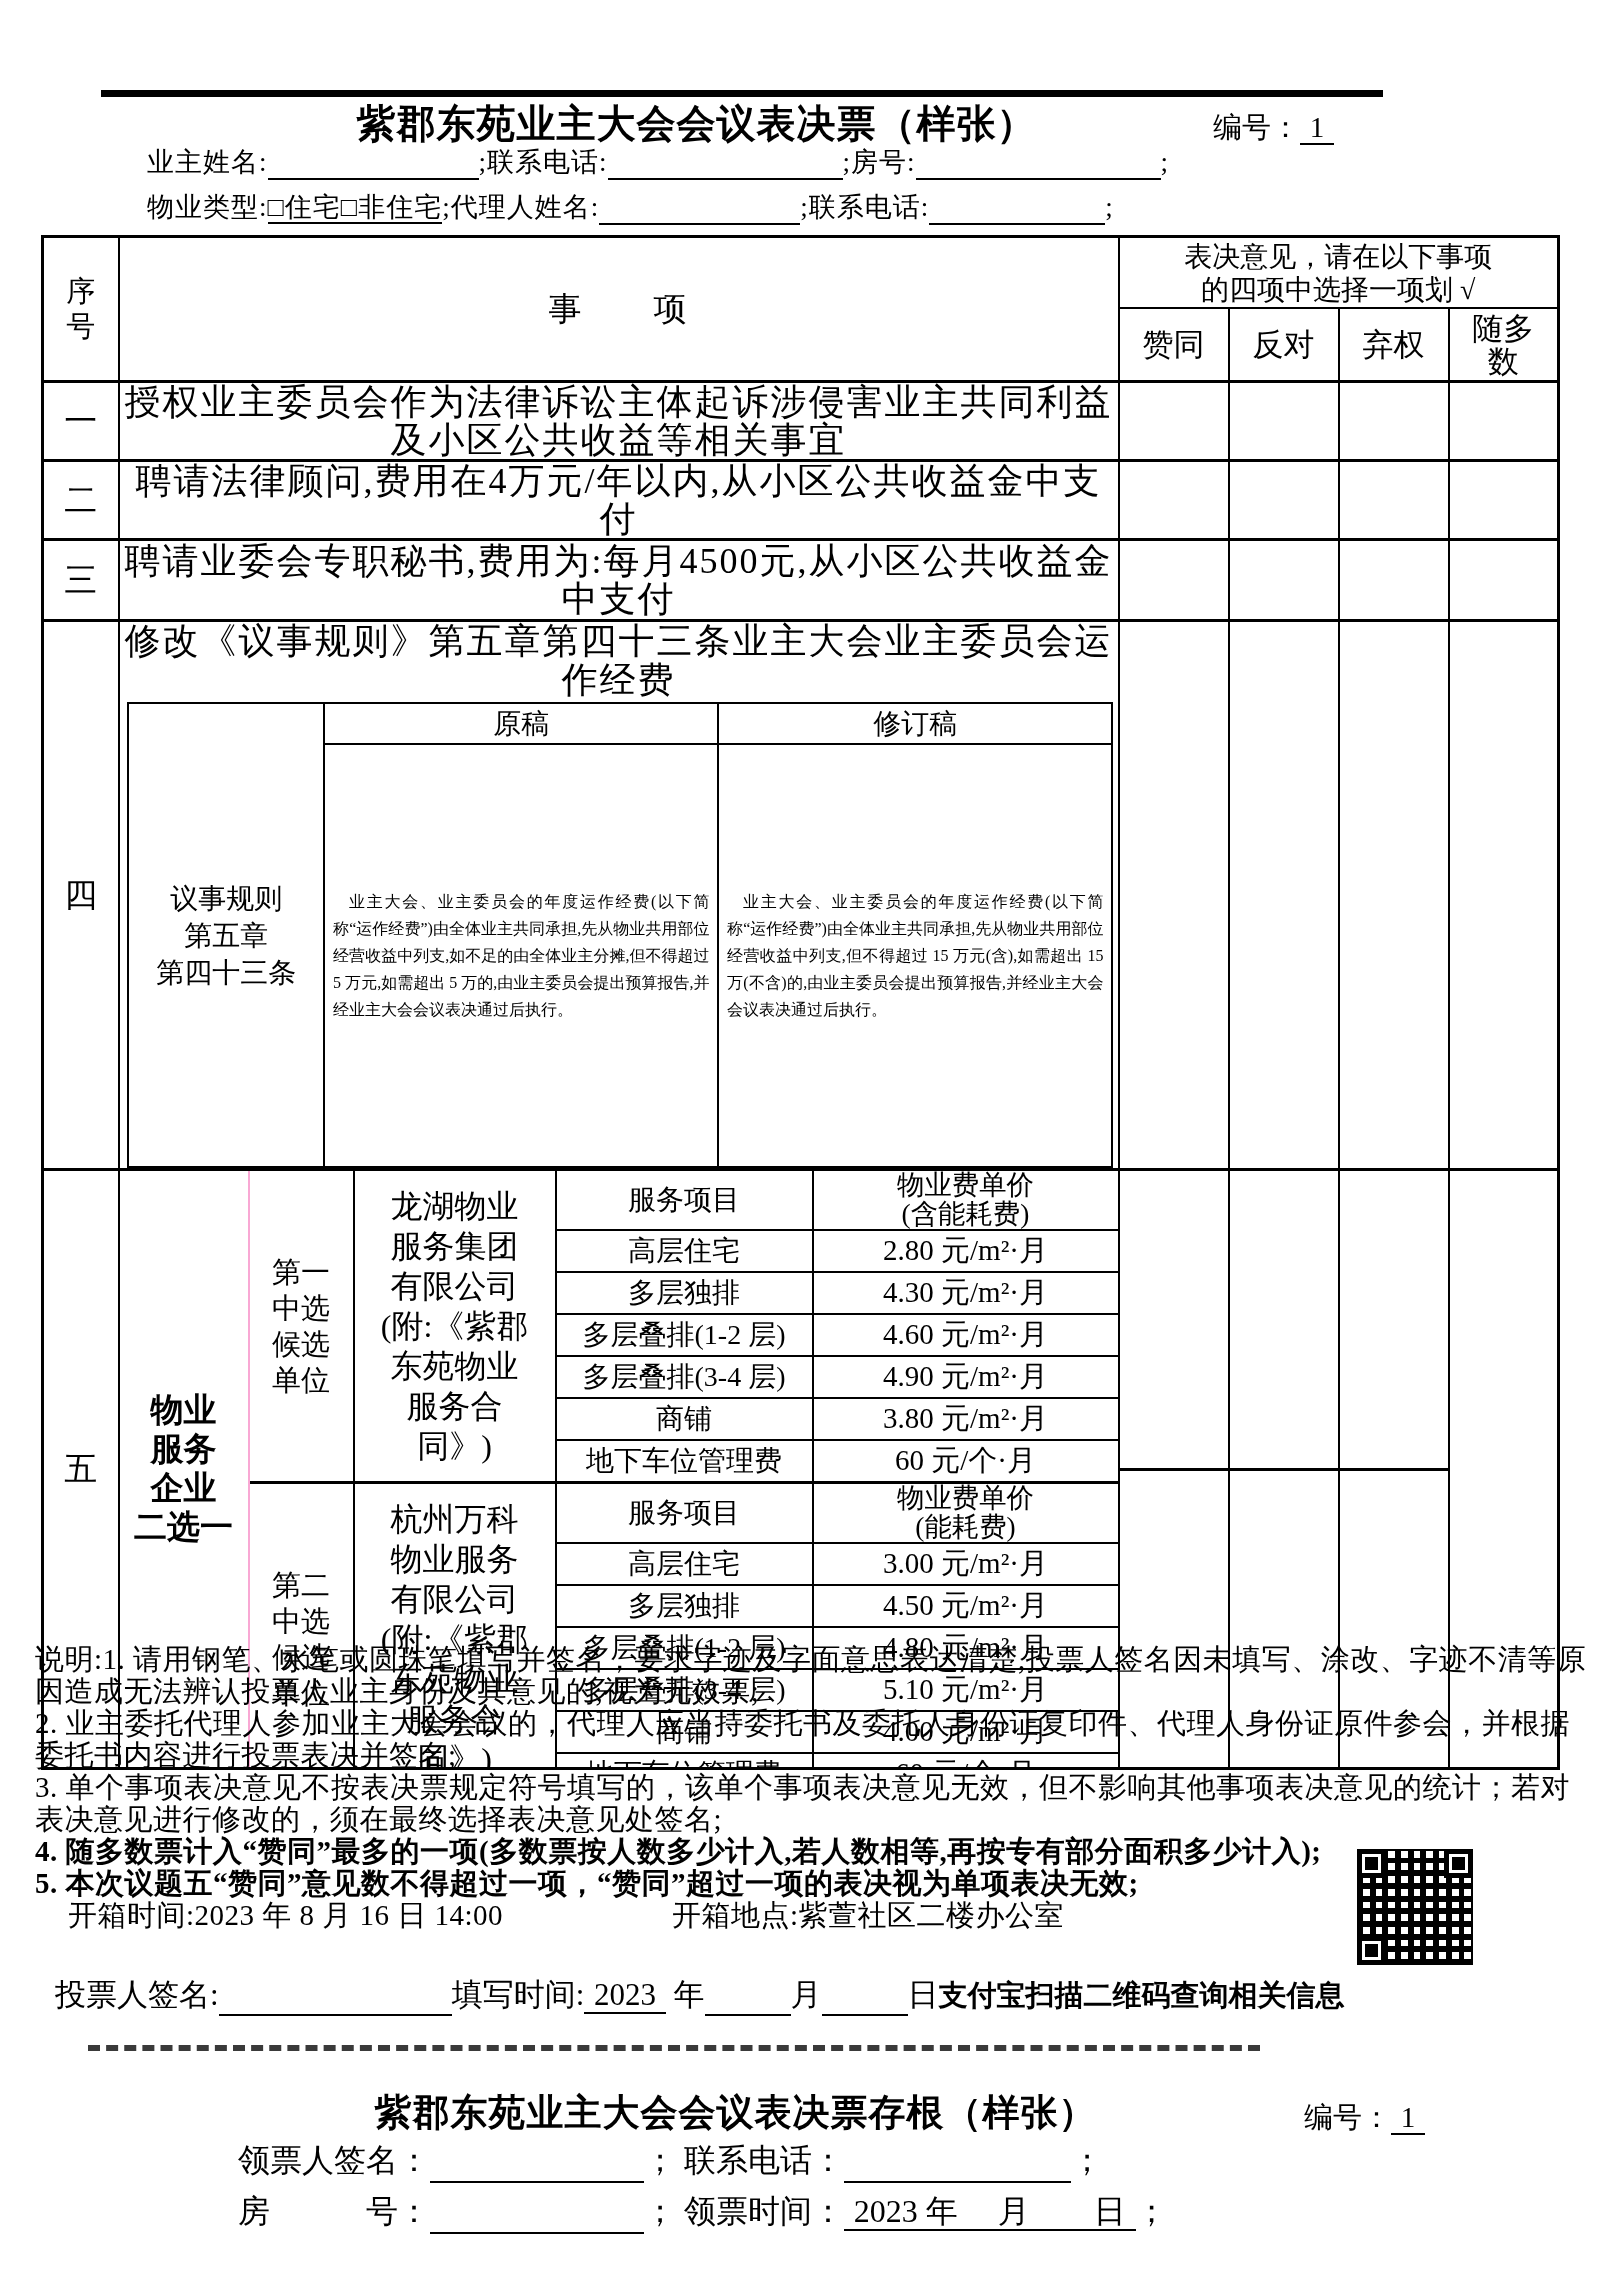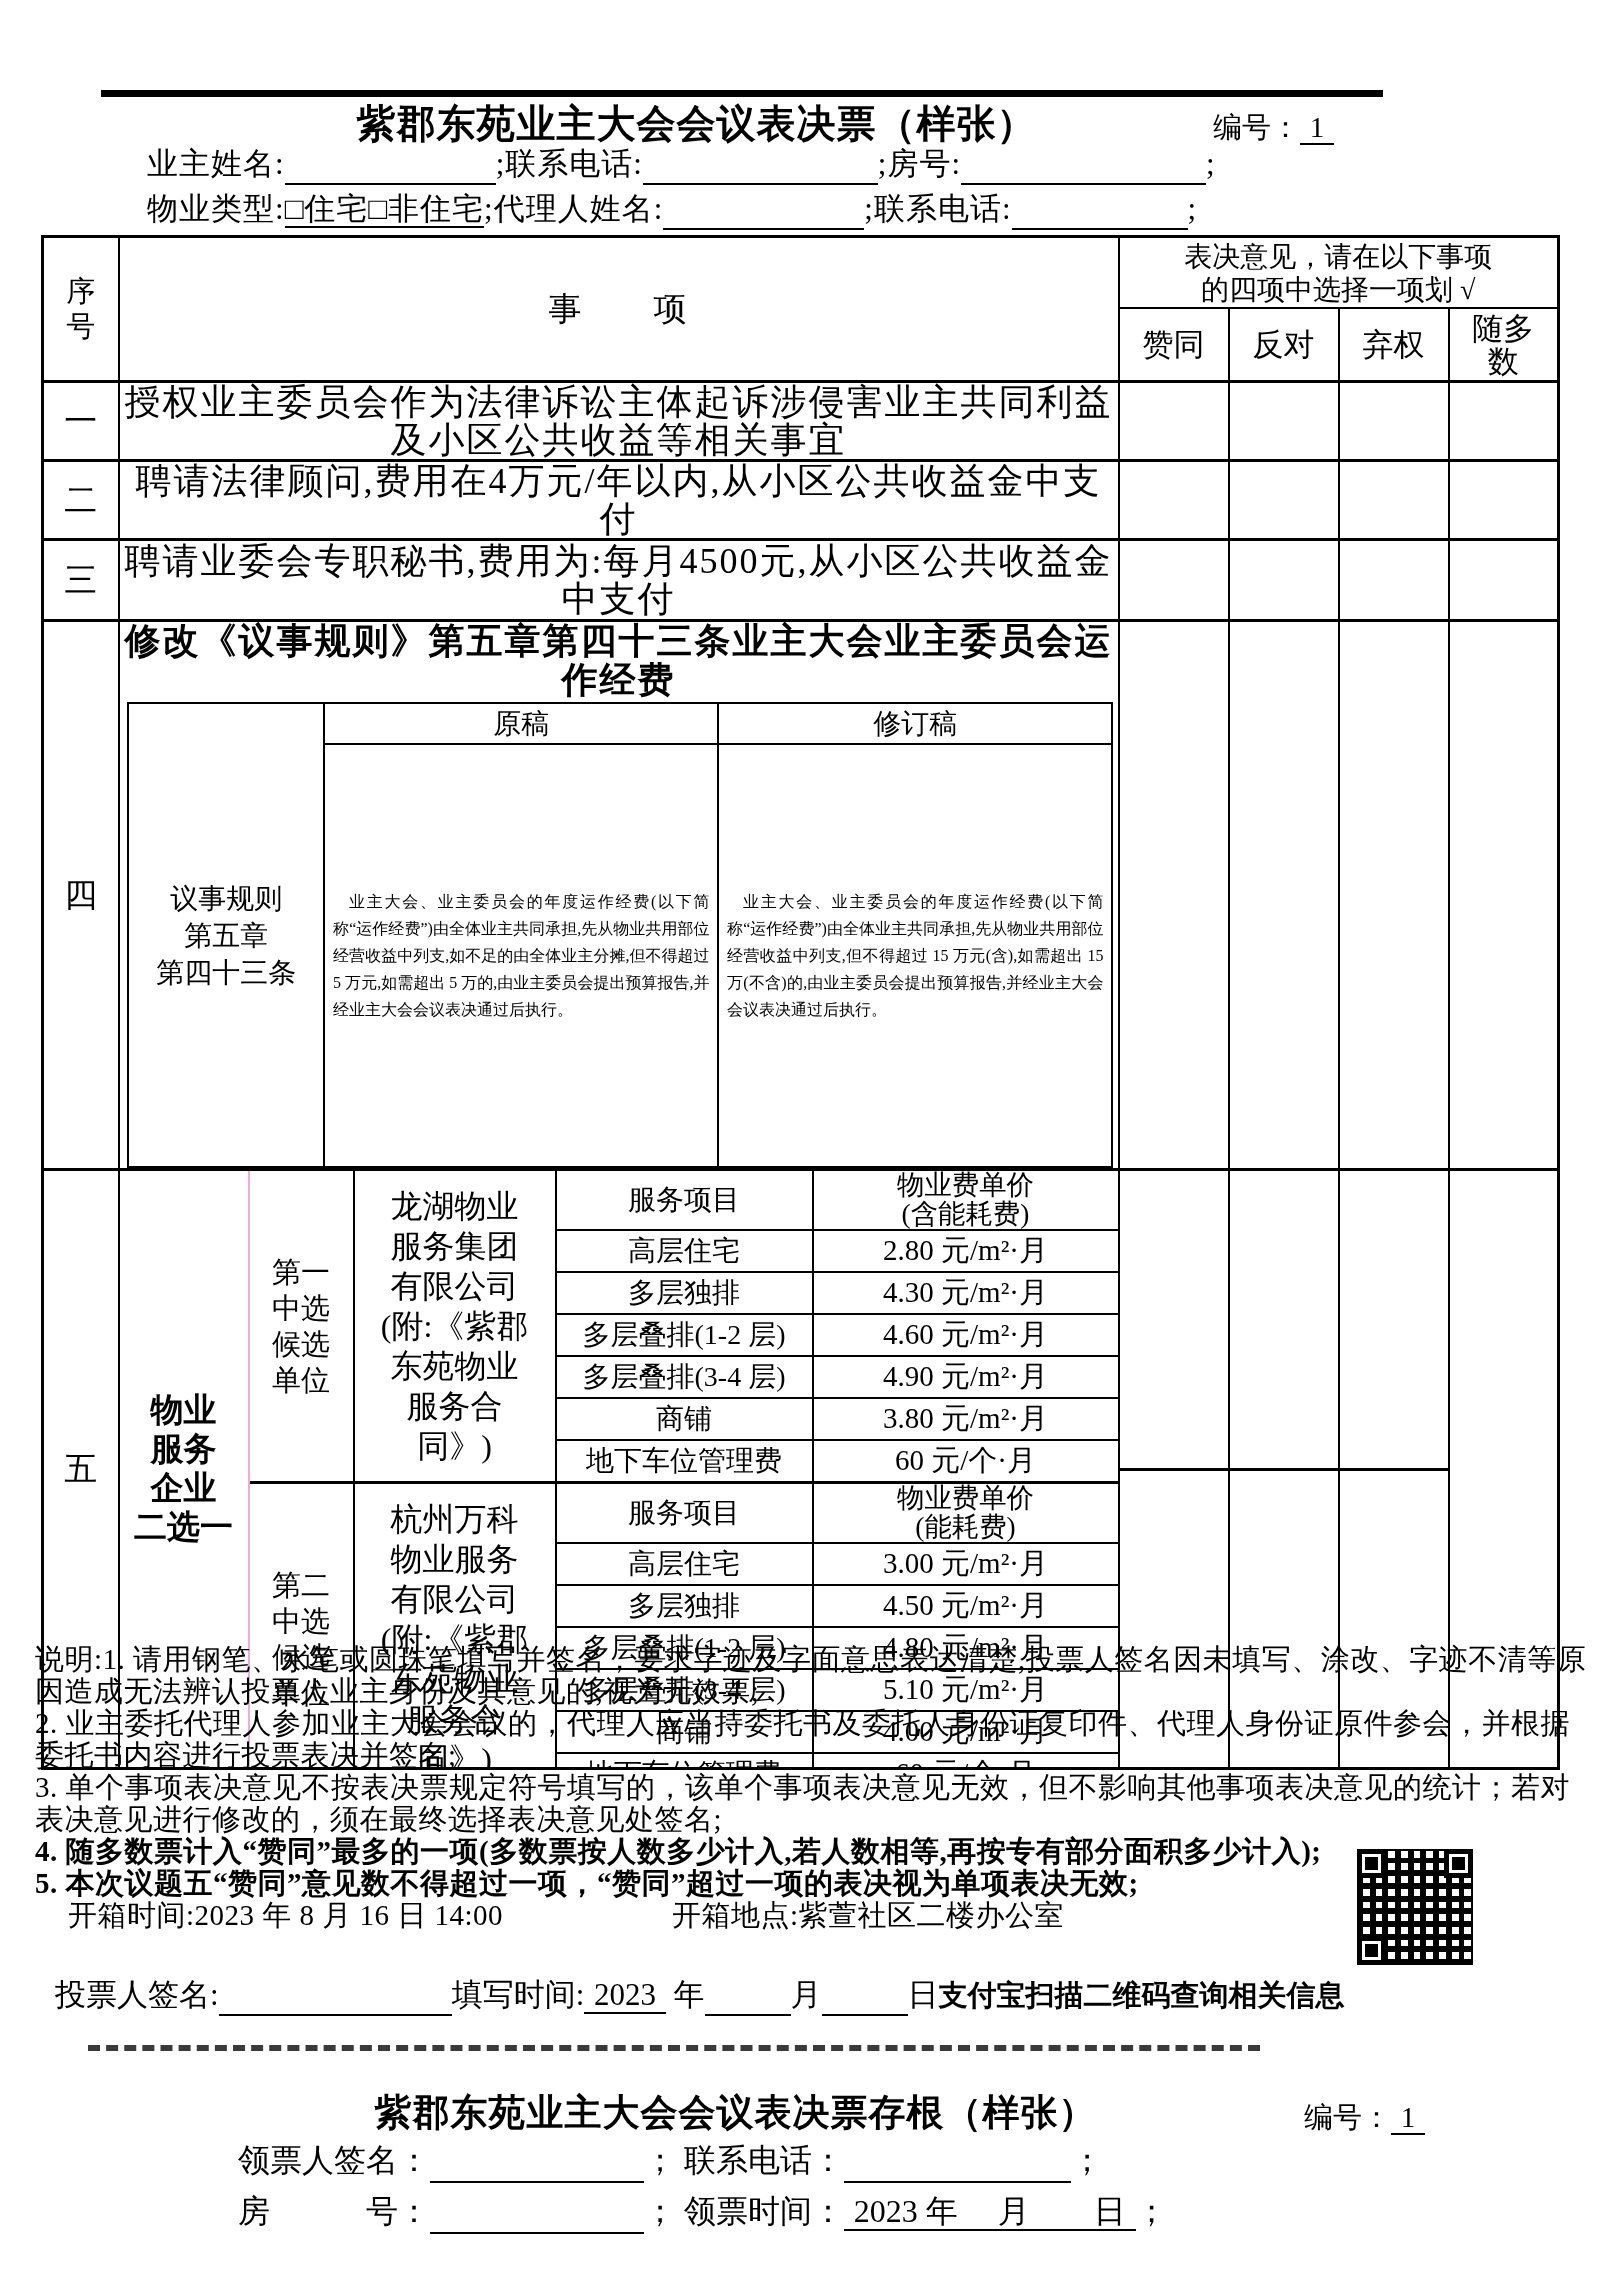--- a/index.html
+++ b/index.html
@@ -9,42 +9,42 @@
   .pre{white-space:pre-line;}
   .blank{display:inline-block;border-bottom:2px solid #000;height:35px;vertical-align:bottom;}
   .uval{border-bottom:2px solid #000;padding:0 9.8px;}
 
   
   .top-rule{left:101px;top:90px;width:1282px;height:6.9px;background:#000;}
   .main-title{left:118px;top:97px;width:1157px;text-align:center;font-size:39px;font-weight:bold;
               font-family:"Liberation Sans","DejaVu Sans",sans-serif;letter-spacing:1px;}
   .serial{font-size:29px;}
   .serial-main{left:1213px;top:108px;}
-  .info-line{font-size:31px;letter-spacing:1px;}
+  .info-line{font-size:27px;letter-spacing:1px;}
   .info1{left:147px;top:143px;}
   .info2{left:147px;top:188px;}
   .ptype{border-bottom:2px solid #000;}
 
   
   .grid-wrap{left:41px;top:235px;}
   table.grid{border-collapse:collapse;table-layout:fixed;width:1515px;border:3.9px solid #000;}
   table.grid th,table.grid td{border:2px solid #000;padding:0;vertical-align:middle;
         text-align:center;font-weight:normal;overflow:hidden;}
   tr.h1 th.vote-note{height:69px;font-size:28px;line-height:33px;}
   tr.h2 th{height:71px;font-size:31px;border-top-width:2.9px;line-height:33px;}
   th.seq-h{font-size:29px;line-height:35px;}
   th.item-h{font-size:33px;letter-spacing:2px;}
   tr.data>td{border-top-width:3.9px;}
   td.seq-cell{font-size:33px;}
   td.item-cell{text-align:left;font-weight:bold;font-size:36px;line-height:38px;
                letter-spacing:2px;padding:0 3.9px;}
   tr.r1 td{height:76px;} tr.r2 td{height:76px;} tr.r3 td{height:78px;}
   tr.r4 td{height:421px;}
   td.item4{vertical-align:top;text-align:left;}
-  .r4-title{font-weight:bold;font-size:36px;line-height:39px;letter-spacing:2px;padding:0 3.9px;}
+  .r4-title{font-weight:normal;font-size:36px;line-height:39px;letter-spacing:2px;padding:0 3.9px;}
   table.t4{border-collapse:collapse;table-layout:fixed;width:984px;margin:2px 0 0 7.8px;}
   table.t4 th,table.t4 td{border:2px solid #000;padding:0;}
   th.t4h{height:39px;font-size:28px;font-weight:normal;}
   td.t4l{font-size:28px;line-height:37px;text-align:center;}
   td.t4b{height:300px;vertical-align:top;text-align:left;}
   .t4text{font-size:16px;line-height:27px;padding:2px 7.8px;text-indent:1em;text-align:justify;}
 
   
   tr.r5a td{height:296px;} tr.r5b td{height:296px;border-top-width:3.9px;}
   td.item5{padding:0;vertical-align:top;}

